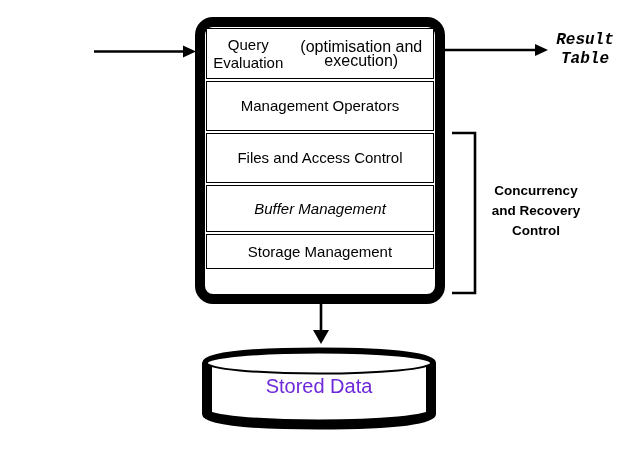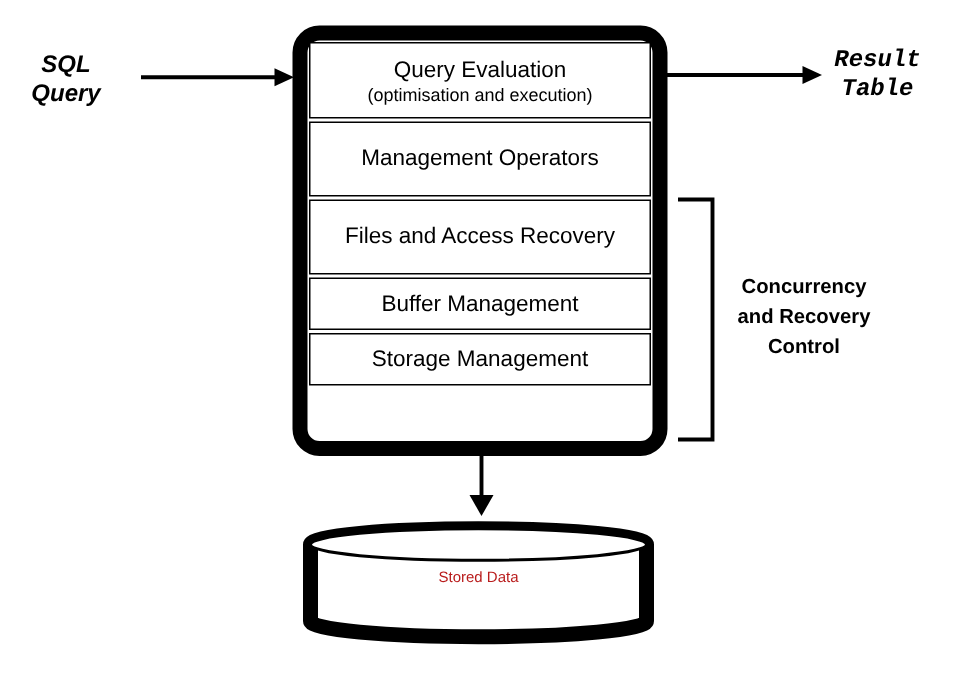--- a/index.html
+++ b/index.html
@@ -47,55 +47,55 @@
     inset: 0;
     padding: 1px 1px;
     display: flex;
     flex-direction: column;
     gap: 2px;
   }
   .layer-row {
     border: 1.5px solid #000;
     background: #ffffff;
     display: flex;
-    flex-direction: column;
+    flex-direction: row;
     align-items: center;
     justify-content: center;
     text-align: center;
     color: #000;
   }
   .layer-row .title   { font-size: 15px; line-height: 18px; }
-  .layer-row .subtitle{ font-size: 12px; line-height: 14px; text-align: right; }
+  .layer-row .subtitle{ font-size: 16px; line-height: 14px; }
   #layer-0 { height: 51px; }
   #layer-1 { height: 50px; }
   #layer-2 { height: 50px; }
-  #layer-3 { height: 35px; }
+  #layer-3 { height: 47px; font-style: italic; }
   #layer-4 { height: 35px; }
 
   
   .bracket-label {
     position: absolute;
     left: 456px; top: 181px;
     width: 160px;
     font-weight: bold;
     font-size: 13.5px;
     line-height: 20px;
     text-align: center;
     color: #000;
   }
 
   
   .datastore-label {
     position: absolute;
     left: 219px; top: 376px;
     width: 200px;
     text-align: center;
-    font-size: 10px;
+    font-size: 20px;
     line-height: 20px;
-    color: #b91c1c;
+    color: #6d28d9;
   }
 </style>
 </head>
 <body>
 
 <div class="canvas">
 
   <svg class="svg-layer" viewBox="0 0 639 453">
 
     <g>
@@ -114,44 +114,40 @@
     </g>
 
     <polyline points="452,133 475,133 475,293 452,293" fill="none" stroke="#000" stroke-width="2.6"></polyline>
 
     <g>
       <path d="M 207 363 A 112 10.5 0 0 1 431 363 L 431 414 A 112 10.5 0 0 1 207 414 Z" fill="#ffffff" stroke="#000" stroke-width="10" stroke-linejoin="round"></path>
       <ellipse cx="319" cy="363" rx="112" ry="10.5" fill="#ffffff" stroke="#000" stroke-width="2"></ellipse>
     </g>
   </svg>
 
-  <div class="flow-label" id="sql-label">
-    <div>SQL</div>
-    <div>Query</div>
-  </div>
 
   <div class="flow-label" id="result-label">
     <div>Result</div>
     <div>Table</div>
   </div>
 
   <div class="dbms-box">
     <div class="layer-stack">
 
       <div class="layer-row" id="layer-0">
         <div class="title">Query Evaluation</div>
         <div class="subtitle">(optimisation and execution)</div>
       </div>
 
       <div class="layer-row" id="layer-1">
         <div class="title">Management Operators</div>
       </div>
 
       <div class="layer-row" id="layer-2">
-        <div class="title">Files and Access Recovery</div>
+        <div class="title">Files and Access Control</div>
       </div>
 
       <div class="layer-row" id="layer-3">
         <div class="title">Buffer Management</div>
       </div>
 
       <div class="layer-row" id="layer-4">
         <div class="title">Storage Management</div>
       </div>
 

